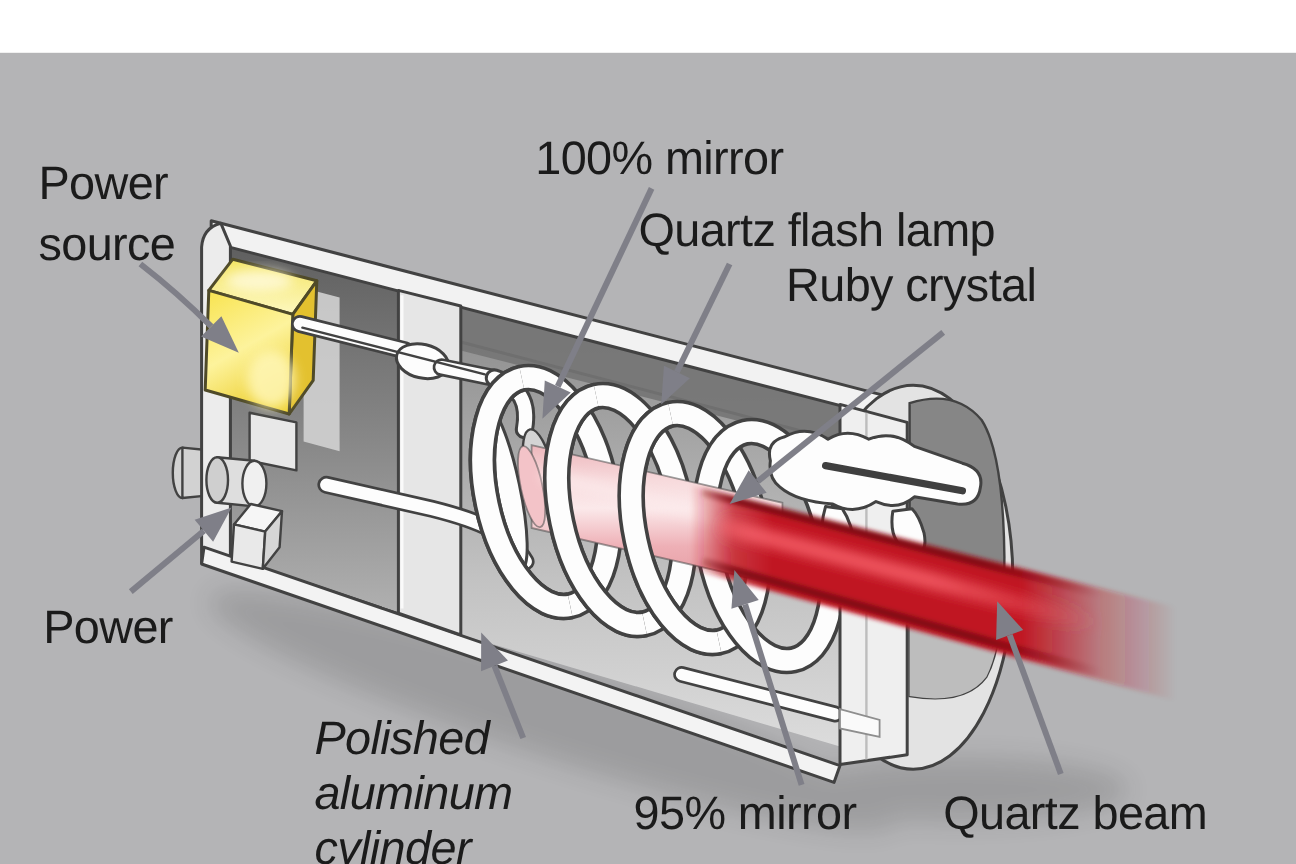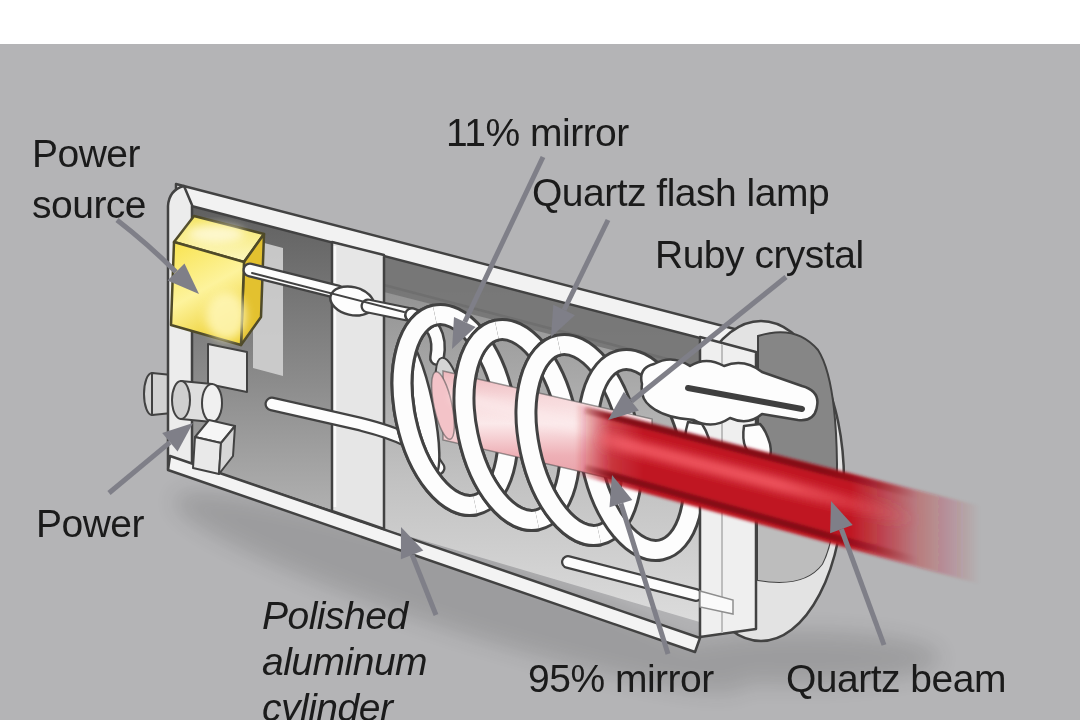--- a/index.html
+++ b/index.html
@@ -258,23 +258,23 @@
     </g>
     <g>
       <line x1="884" y1="601" x2="841.4" y2="485.2"></line>
       <polygon points="831,457 852.7,481.1 830.1,489.3" stroke="none"></polygon>
     </g>
   </g>
 </svg>
 
 <div class="label lh-lg" style="left:32px;top:84px">Power
 source</div>
-<div class="label" style="left:446px;top:64px">11% mirror</div>
+<div class="label" style="left:446px;top:64px">100% mirror</div>
 <div class="label" style="left:532px;top:124px">Quartz flash lamp</div>
-<div class="label" style="left:655px;top:186px">Ruby crystal</div>
+<div class="label" style="left:655px;top:170px">Ruby crystal</div>
 <div class="label" style="left:36px;top:455px">Power</div>
 <div class="label lh-sm" style="left:262px;top:549px">Polished
 aluminum
 cylinder</div>
 <div class="label" style="left:528px;top:610px">95% mirror</div>
 <div class="label" style="left:786px;top:610px">Quartz beam</div>
 
 </div>
 
 </body></html>

